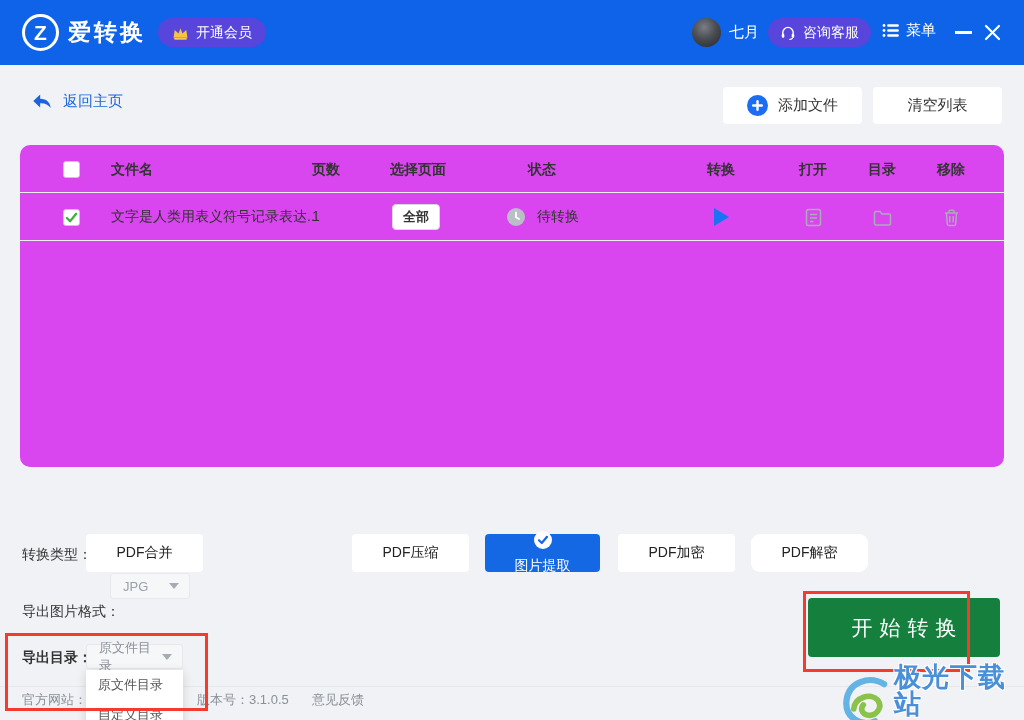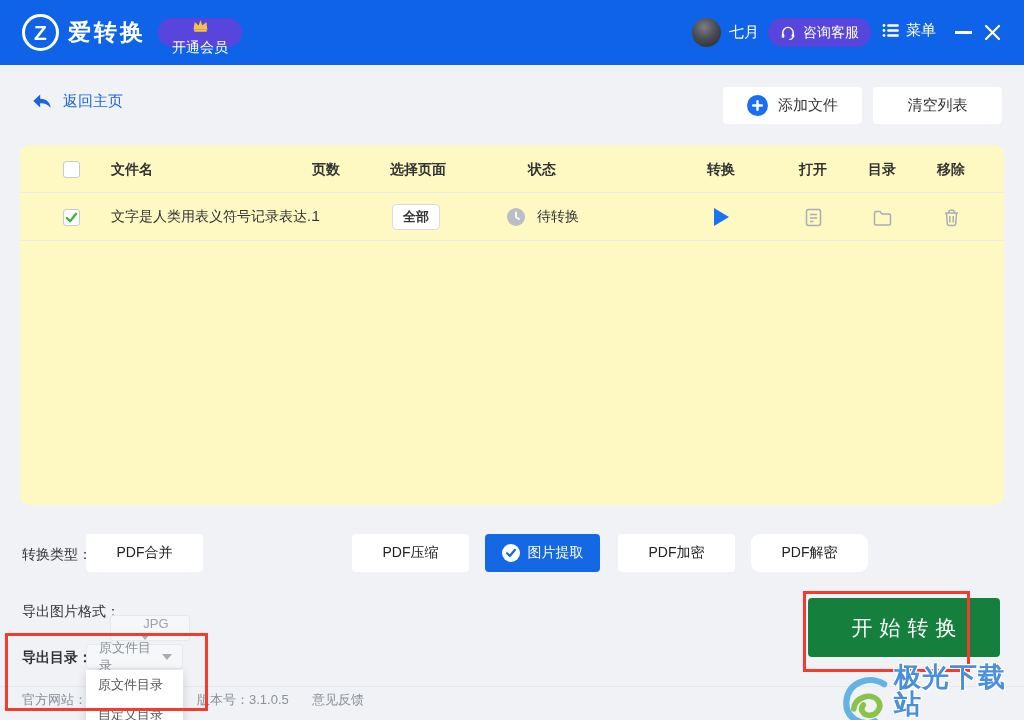--- a/index.html
+++ b/index.html
@@ -7,40 +7,40 @@
   body { font-family:"Liberation Sans","DejaVu Sans",sans-serif; }
   .app { position:relative; width:1024px; height:720px; background:#f0f2f5; overflow:hidden; }
 
   
   .topbar { position:absolute; left:0; top:0; width:1024px; height:65px; background:#0e63e9; }
   .logo-circle { position:absolute; left:22px; top:14px; width:37px; height:37px; border:3px solid #fff;
     border-radius:50%; color:#fff; font-weight:bold; font-size:21px; display:flex; align-items:center; justify-content:center; }
   .app-title { position:absolute; left:68px; top:17px; color:#ffffff; font-size:23px; font-weight:bold; letter-spacing:3px; }
   .pill { position:absolute; top:18px; height:29px; background:#5845db; border-radius:15px; color:#fff;
     font-size:14px; display:flex; align-items:center; gap:7px; padding:0 14px; cursor:pointer; }
-  .vip-pill { left:158px;flex-direction:column; }
+  .vip-pill { left:158px; }
   .support-pill { left:768px; padding:0 12px; }
   .avatar { position:absolute; left:692px; top:18px; width:29px; height:29px; border-radius:50%;
     background:radial-gradient(circle at 42% 32%, #7a7e85 0%, #4a4d53 45%, #24262b 100%); }
   .username { position:absolute; left:729px; top:23px; color:#fff; font-size:15px; }
   .menu-group { position:absolute; left:882px; top:21px; display:flex; align-items:center; gap:7px;
     color:#fff; font-size:15px; cursor:pointer; }
   .win-min { position:absolute; left:955px; top:31px; width:17px; height:3px; background:#fff; cursor:pointer; }
   .win-close { position:absolute; left:983px; top:23px; width:19px; height:19px; cursor:pointer; }
 
   
   .back-link { position:absolute; left:30px; top:90px; display:flex; align-items:center; gap:9px;
     color:#1b64dd; font-size:15px; cursor:pointer; }
   .btn-white { position:absolute; top:87px; height:37px; background:#fff; border-radius:4px;
     display:flex; align-items:center; justify-content:center; gap:10px; font-size:15px; color:#333; cursor:pointer; }
   .add-btn { left:723px; width:139px; }
   .clear-btn { left:873px; width:129px; }
 
   
-  .panel { position:absolute; left:20px; top:145px; width:984px; height:360px; background:#fef9c3; border-radius:10px; }
+  .panel { position:absolute; left:20px; top:145px; width:984px; height:322px; background:#d946ef; border-radius:10px; }
   .thead { position:absolute; left:0; top:0; width:100%; height:48px; border-bottom:1px solid #ececec; }
   .trow  { position:absolute; left:0; top:48px; width:100%; height:48px; border-bottom:1px solid #ececec; }
   .cb { position:absolute; left:43px; top:16px; width:17px; height:17px; border:1px solid #c6c9cf;
     border-radius:3px; background:#fff; display:flex; align-items:center; justify-content:center; cursor:pointer; }
   .th, .td { position:absolute; font-size:14px; color:#333; white-space:nowrap; }
   .th { top:16px; font-weight:600; }
   .td { top:15px; }
   .ctr { transform:translateX(-50%); }
   .all-btn { position:absolute; left:372px; top:11px; width:48px; height:26px; border:1px solid #d8dade;
     border-radius:4px; background:#fff; font-size:13px; color:#333; display:flex; align-items:center;
@@ -56,21 +56,21 @@
   .type-btn { position:absolute; top:534px; width:117px; height:38px; background:#fff; border-radius:4px;
     font-size:14px; color:#222; display:flex; align-items:center; justify-content:center; gap:8px; cursor:pointer; }
   .type-btn.sel { background:#1568e4; color:#fff; width:115px; }
 
   
   .select { position:absolute; background:#f6f7f9; border:1px solid #e6e8eb; border-radius:3px;
     font-size:13px; color:#9aa1ab; display:flex; align-items:center; cursor:pointer; }
   .select .val { padding-left:12px; flex:1; }
   .chev { width:0; height:0; border-left:5px solid transparent; border-right:5px solid transparent;
     border-top:6px solid #a7abb3; margin-right:10px; }
-  .fmt-select { left:110px; top:615px; width:80px; height:26px;flex-direction:column; }
+  .fmt-select { left:110px; top:573px; width:80px; height:26px; }
   .dir-select { left:86px; top:644px; width:97px; height:25px; color:#8a9099; }
 
   .divider { position:absolute; left:0; top:686px; width:1024px; height:1px; background:#e6e7ea; }
   .foot { position:absolute; top:691px; font-size:13px; color:#8a9099; white-space:nowrap; }
 
   
   .dd-list { position:absolute; left:86px; top:670px; width:97px; background:#fff; z-index:3;
     box-shadow:0 2px 10px rgba(0,0,0,.14); }
   .dd-opt { height:30px; line-height:30px; padding-left:12px; font-size:13px; color:#555; cursor:pointer; }
 
@@ -231,21 +231,21 @@
   </div>
 
   <div class="sec-label" style="left:22px; top:546px;">转换类型：</div>
 
   <div class="type-btn" style="left:86px;">
       <span>PDF合并</span>
     </div>
   <div class="type-btn" style="left:352px;">
       <span>PDF压缩</span>
     </div>
-  <div class="type-btn sel" style="left:485px;">
+  <div class="type-btn sel" style="left:485px;flex-direction:column;">
     <span style="display:flex;">
       <svg width="18" height="18" viewBox="0 0 18 18">
           <circle cx="9" cy="9" r="9" fill="#fff"></circle>
         <path d="M5 9.3 L7.8 12 L13 5.8" stroke="#1568e4" stroke-width="2.2" fill="none" stroke-linecap="round" stroke-linejoin="round"></path>
         </svg>
     </span>
     <span>图片提取</span>
   </div>
   <div class="type-btn" style="left:618px;">
       <span>PDF加密</span>

